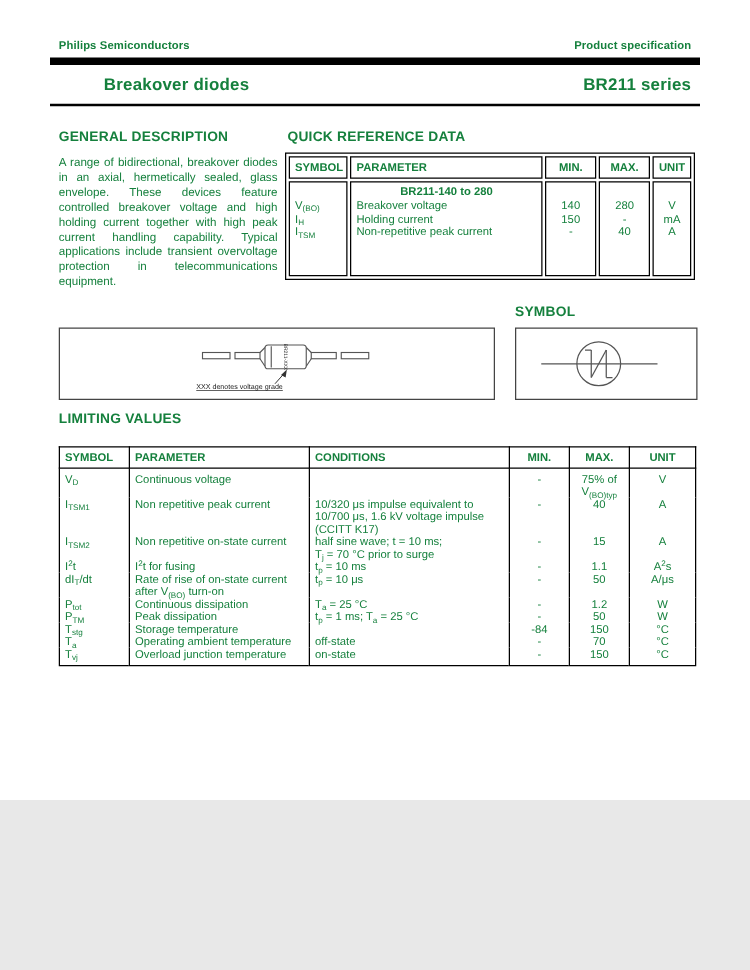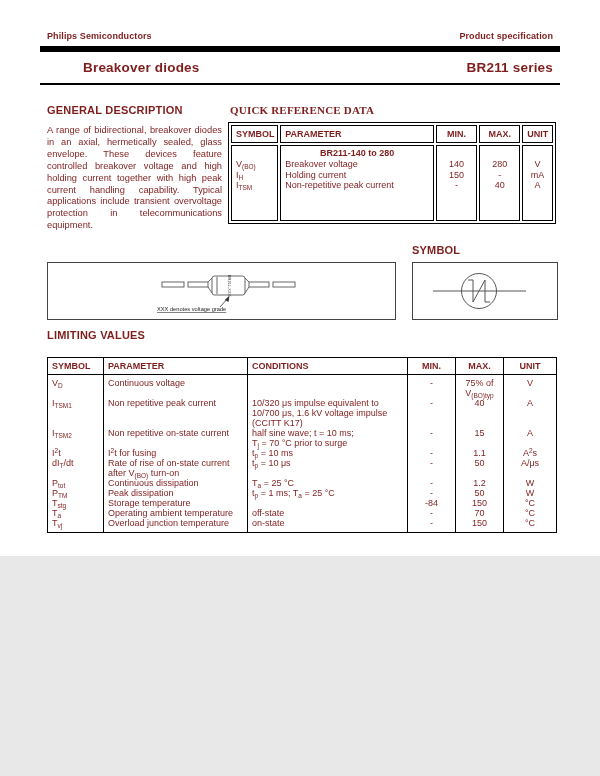--- a/index.html
+++ b/index.html
@@ -1,18 +1,18 @@
 <!DOCTYPE html>
 <html><head>
 <meta charset="utf-8">
 <style>
   html,body{margin:0;padding:0;background:#e8e8e8;}
   .page{
-    position:relative;width:600px;height:556px;background:#fff;
-    font-family:"Liberation Sans","DejaVu Sans",sans-serif;color:#7f1d1d;
+    position:relative;width:600px;height:640px;background:#fff;
+    font-family:"Liberation Sans","DejaVu Sans",sans-serif;color:#15803d;
     overflow:hidden;box-shadow:0 0 0 1px #ccc;
   }
   .abs{position:absolute;}
   
   .hdr-small{font-size:9px;font-weight:bold;letter-spacing:.1px;}
   .bar-thick{background:#000;height:6px;width:520px;left:40px;top:46px;}
   .bar-thin{background:#000;height:2px;width:520px;left:40px;top:83px;}
   .title{font-size:13.5px;font-weight:bold;letter-spacing:.2px;margin-left:28px;}
   
   .sec-h{font-size:11px;font-weight:bold;letter-spacing:.2px;}
@@ -52,21 +52,21 @@
   <div class="abs hdr-small" style="left:47px;top:31px;">Philips Semiconductors</div>
   <div class="abs hdr-small r" style="right:47px;top:31px;">Product specification</div>
   <div class="abs bar-thick"></div>
   <div class="abs title" style="left:55px;top:60px;">Breakover diodes</div>
   <div class="abs title r" style="right:47px;top:60px;">BR211 series</div>
   <div class="abs bar-thin"></div>
 
   <div class="abs sec-h" style="left:47px;top:104px;">GENERAL DESCRIPTION</div>
   <div class="abs gd-body" style="left:47px;top:125px;">A range of bidirectional, breakover diodes in an axial, hermetically sealed, glass envelope. These devices feature controlled breakover voltage and high holding current together with high peak current handling capability. Typical applications include transient overvoltage protection in telecommunications equipment.</div>
 
-  <div class="abs sec-h" style="left:230px;top:104px;font-family:Liberation Serif, serif;">QUICK REFERENCE DATA</div>
+  <div class="abs sec-h" style="left:230px;top:104px;">QUICK REFERENCE DATA</div>
   <table class="qrd abs" style="left:228px;top:122px;width:328px;">
     <colgroup>
         <col style="width:46px">
         <col style="width:150px">
         <col style="width:40px">
         <col style="width:40px">
         <col style="width:30px">
       </colgroup>
     <thead>
       <tr>

